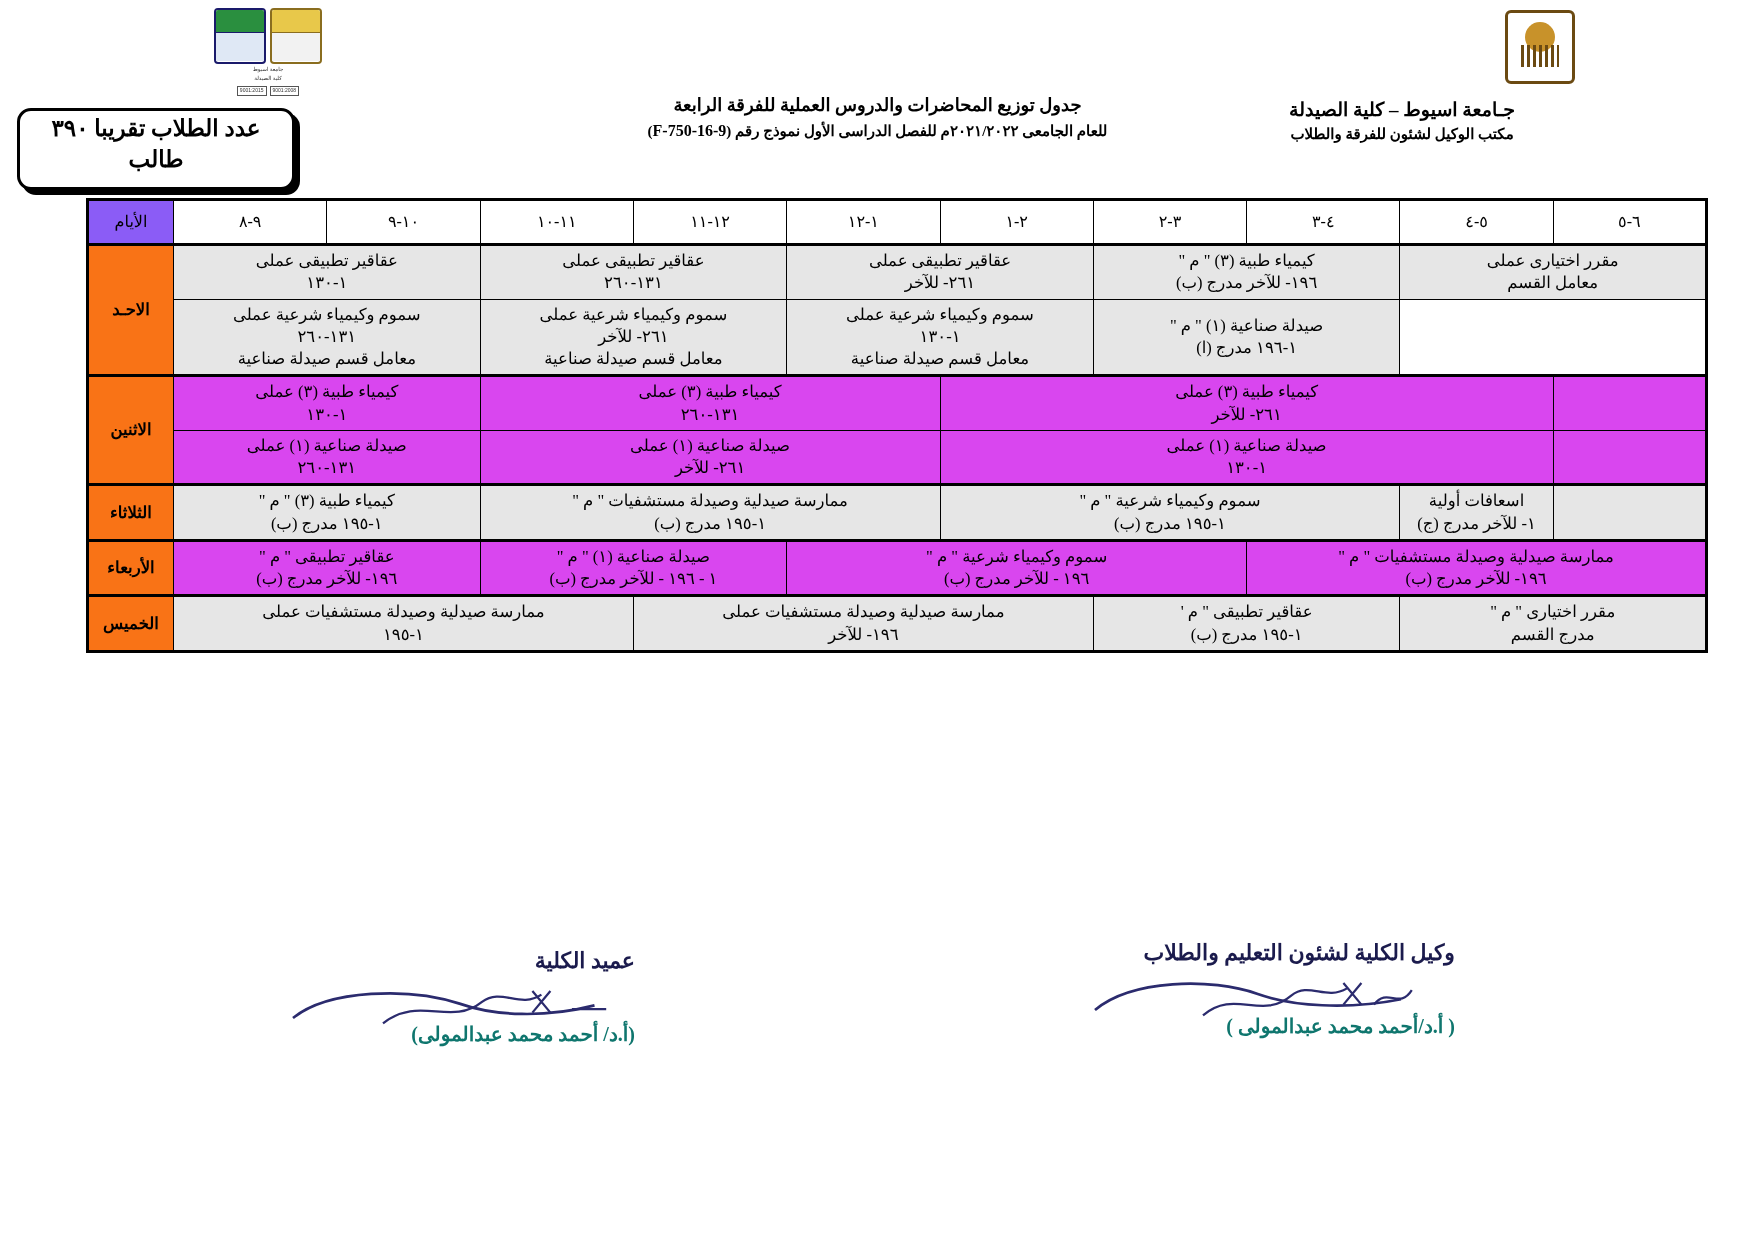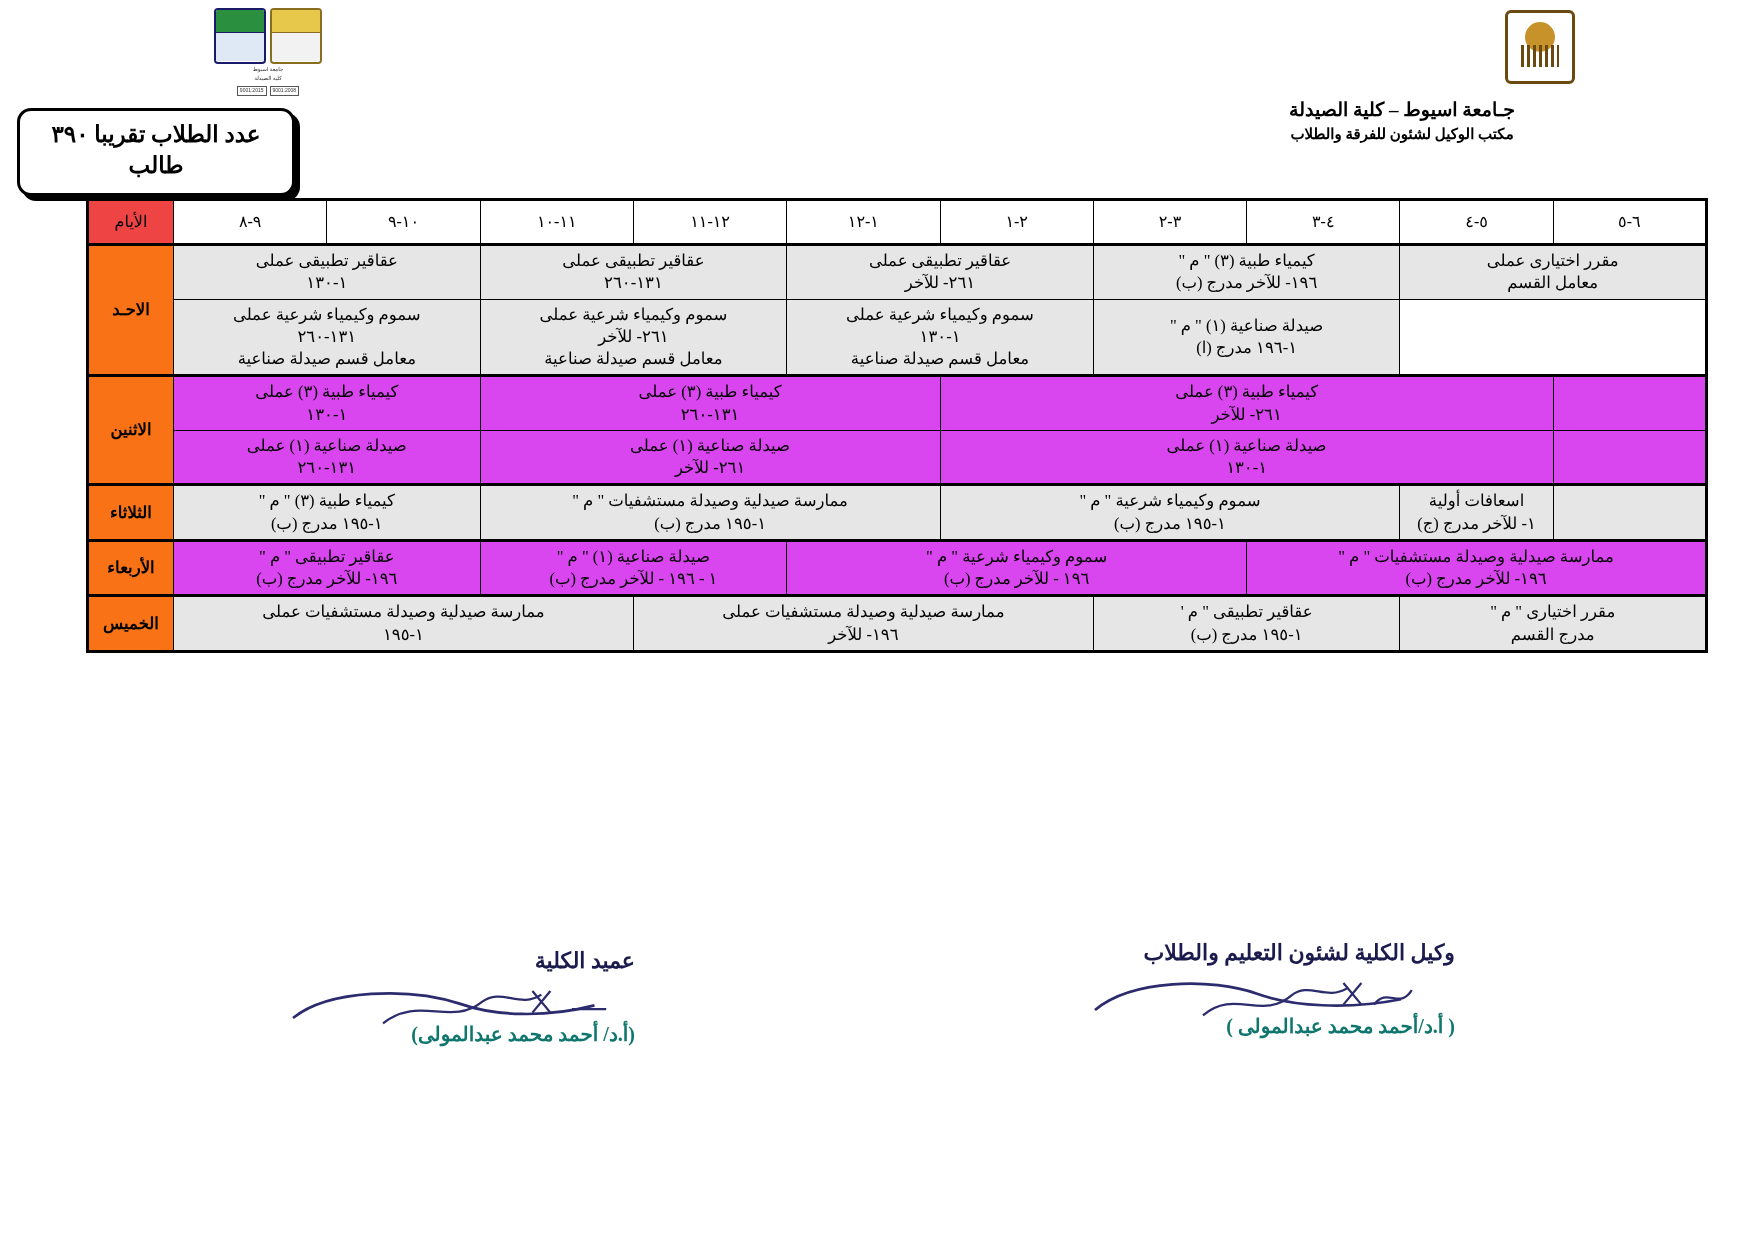--- a/index.html
+++ b/index.html
@@ -152,21 +152,21 @@
     display: inline-block;
     font-weight: bold;
     font-size: 16px;
   }
 
   .count-box {
     position: absolute;
     right: 1460px;
     top: 108px;
     width: 252px;
-    padding: 8px 10px 12px;
+    padding: 2px 10px 12px;
     border: 3px solid #000;
     border-radius: 14px;
     box-shadow: 5px 5px 0 #000;
     text-align: center;
     font-size: 23px;
     font-weight: bold;
     line-height: 1.35;
     background: #fff;
   }
 
@@ -272,39 +272,43 @@
       <div class="sun"></div>
       <div class="rays"></div>
     </div>
   </div>
 
   <div class="hdr-right">
     <div class="l1">جـامعة اسيوط – كلية الصيدلة</div>
     <div class="l2">مكتب الوكيل لشئون للفرقة والطلاب</div>
   </div>
 
+  <div class="hdr-center">
+    <div class="t1">جدول توزيع المحاضرات والدروس العملية للفرقة الرابعة</div>
+    <div class="t2"><span>للعام الجامعى ٢٠٢١/٢٠٢٢م للفصل الدراسى الأول نموذج رقم (</span><span class="formno">F-750-16-9</span><span>)</span></div>
+  </div>
 
   <div class="count-box">عدد الطلاب تقريبا ٣٩٠ طالب</div>
 </div>
 
 <div class="tbl-wrap">
   <table class="sched">
     <tbody>
         <tr class="head">
           <td>٦-٥</td>
           <td>٥-٤</td>
           <td>٤-٣</td>
           <td>٣-٢</td>
           <td>٢-١</td>
           <td>١-١٢</td>
           <td>١٢-١١</td>
           <td>١١-١٠</td>
           <td>١٠-٩</td>
           <td>٩-٨</td>
-          <td class="daycell" style="background: #ef4444;">الأيام</td>
+          <td class="daycell" style="background: #8b5cf6;">الأيام</td>
         </tr>
         <tr class="rowsep">
           <td class="shade" colspan="2">
             <span class="cell-l1">مقرر اختيارى عملى</span>
             <span class="cell-l2">معامل القسم</span>
           </td>
           <td class="shade" colspan="2">
             <span class="cell-l1">كيمياء طبية (٣) " م "</span>
             <span class="cell-l2">١٩٦- للآخر مدرج (ب)</span>
           </td>

